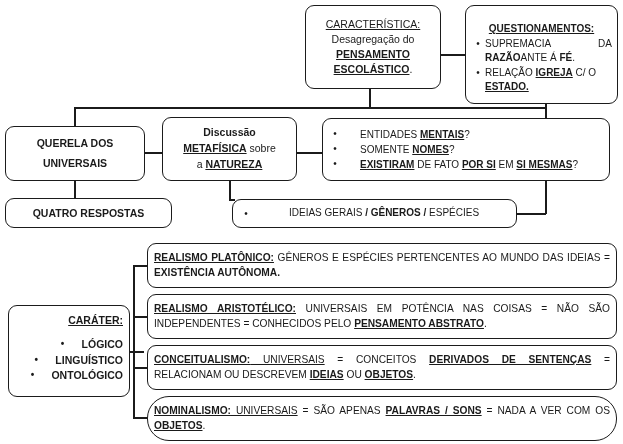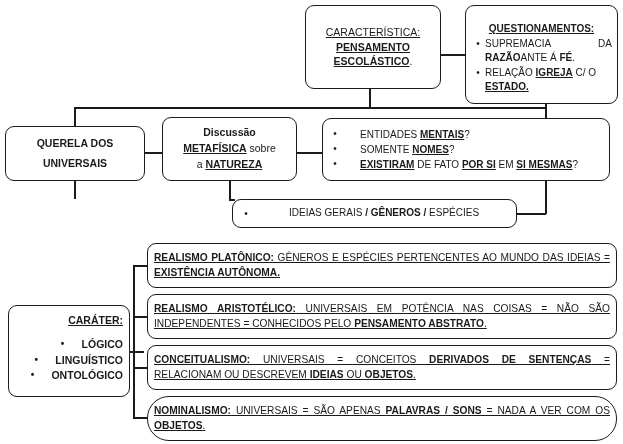--- a/index.html
+++ b/index.html
@@ -58,21 +58,21 @@
   #box-entidades{left:322px;top:118px;width:288px;height:63px;padding:4px 5px;font-size:10px;line-height:1.5;justify-content:center;}
   #box-ideias{left:232px;top:199px;width:285px;height:29px;padding:2px 6px;font-size:10px;}
   #box-carater{left:8px;top:305px;width:122px;height:92px;padding:7px 6px;font-size:10.5px;line-height:1.42;justify-content:flex-start;align-items:flex-end;}
   #box-carater .hdr{text-align:center;margin-bottom:9px;}
   #box-carater .li{font-weight:bold;line-height:1.5;}
   .wide{left:147px;width:470px;padding:4px 6px;font-size:10.2px;line-height:1.45;}
   #box-platonico{top:243px;height:45px;}
   #box-aristotelico{top:294px;height:45px;}
   #box-conceitualismo{top:345px;height:45px;}
   #box-nominalismo{top:396px;height:45px;border-radius:22px;}
-  .just{text-align:justify;text-align-last:left;text-decoration:underline;}
+  .just{text-align:justify;text-align-last:left;}
 </style>
 </head>
 <body>
 
 <div id="canvas">
 
   <div class="line h" style="left:441px;top:54px;width:24px;"></div>
 
   <div class="line v" style="left:369px;top:89px;height:20px;"></div>
 
@@ -96,20 +96,21 @@
 
   <div class="line h" style="left:130px;top:351px;width:14px;"></div>
   <div class="line v" style="left:133px;top:265px;height:153px;"></div>
   <div class="line h" style="left:133px;top:265px;width:15px;"></div>
   <div class="line h" style="left:133px;top:316px;width:15px;"></div>
   <div class="line h" style="left:133px;top:367px;width:15px;"></div>
   <div class="line h" style="left:133px;top:417px;width:15px;"></div>
 
   <div class="box center" id="box-caracteristica">
     <div class="t"><span class="u">CARACTERÍSTICA:</span></div>
+    <div class="t">Desagregação do</div>
     <div class="t"><span class="bu">PENSAMENTO</span></div>
     <div class="t"><span class="bu">ESCOLÁSTICO</span><span>.</span></div>
   </div>
 
   <div class="box" id="box-questionamentos">
     <div class="hdr"><span class="bu">QUESTIONAMENTOS:</span></div>
     <div class="li">
       <span class="bullet">•</span>
       <span class="txt">
         <span style="display:flex;justify-content:space-between;">
@@ -123,20 +124,23 @@
       <span class="bullet">•</span>
       <span class="txt"><span>RELAÇÃO </span><span class="bu">IGREJA</span><span> C/ O </span><span class="bu">ESTADO.</span></span>
     </div>
   </div>
 
   <div class="box center" id="box-querela">
     <div class="t b">QUERELA DOS</div>
     <div class="t b">UNIVERSAIS</div>
   </div>
 
+  <div class="box center" id="box-quatro">
+    <div class="t b">QUATRO RESPOSTAS</div>
+  </div>
 
   <div class="box center" id="box-discussao">
     <div class="t b">Discussão</div>
     <div class="t"><span class="bu">METAFÍSICA</span><span> sobre</span></div>
     <div class="t"><span>a </span><span class="bu">NATUREZA</span></div>
   </div>
 
   <div class="box" id="box-entidades">
     <div class="li">
       <span class="bullet">•</span>

